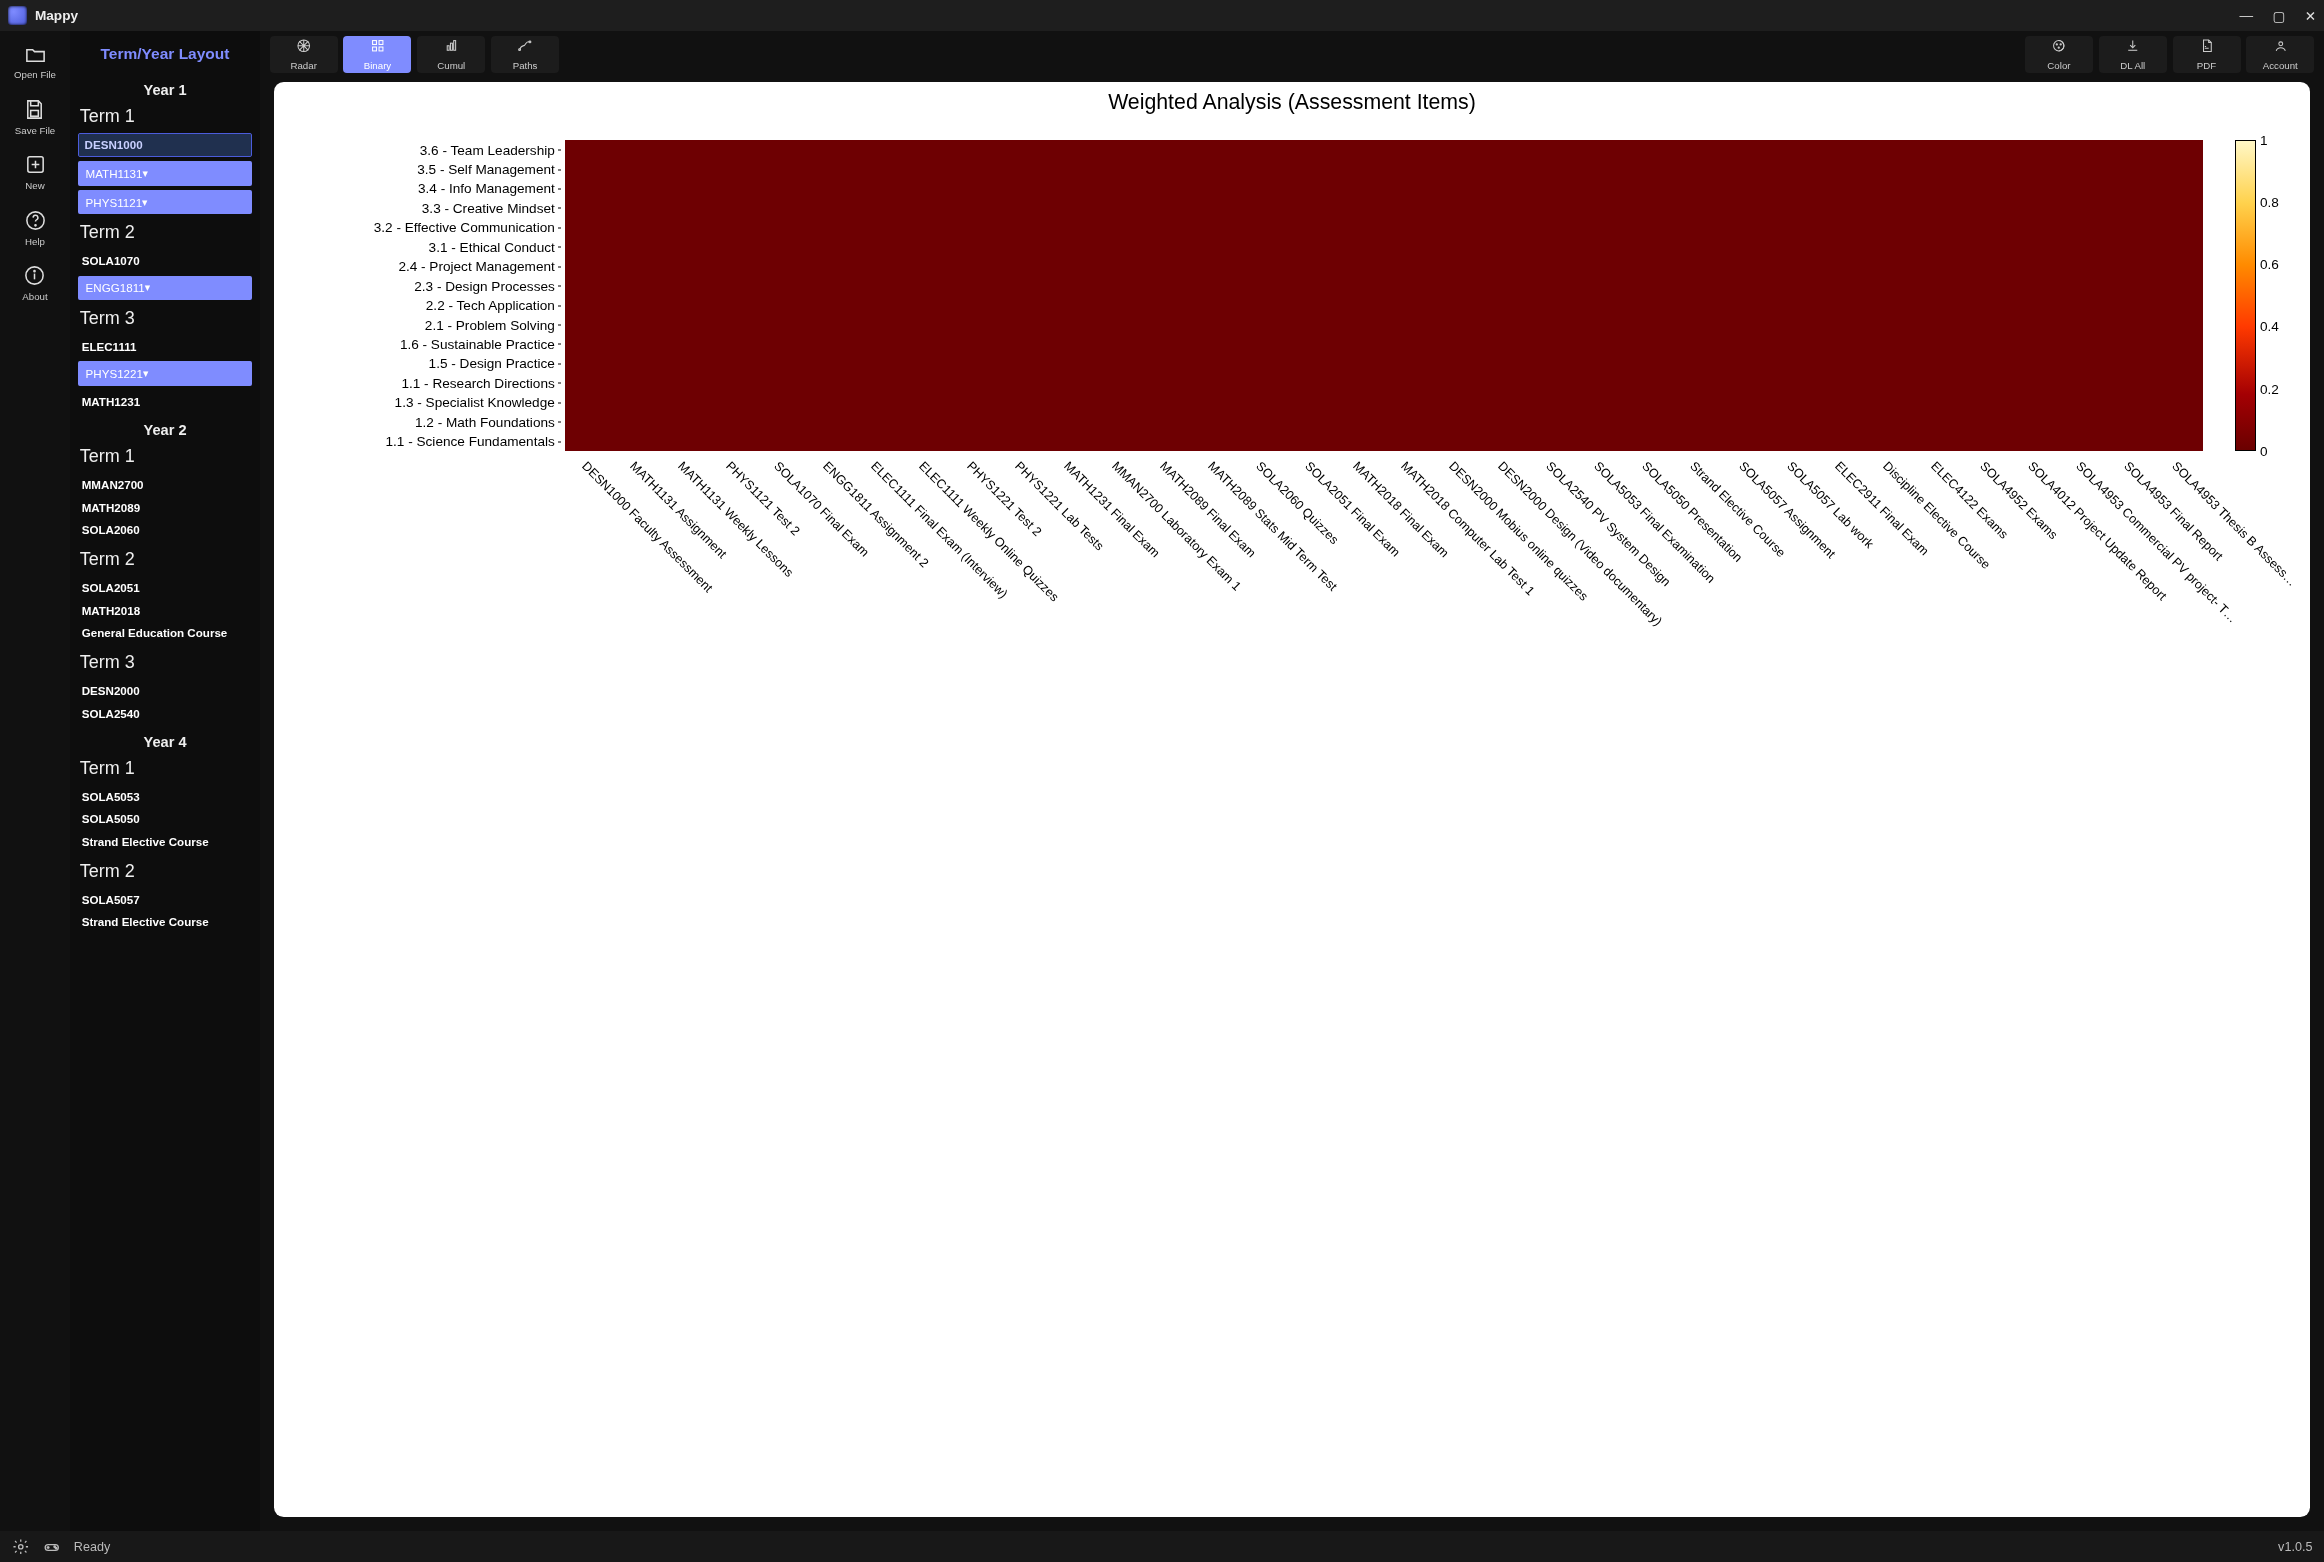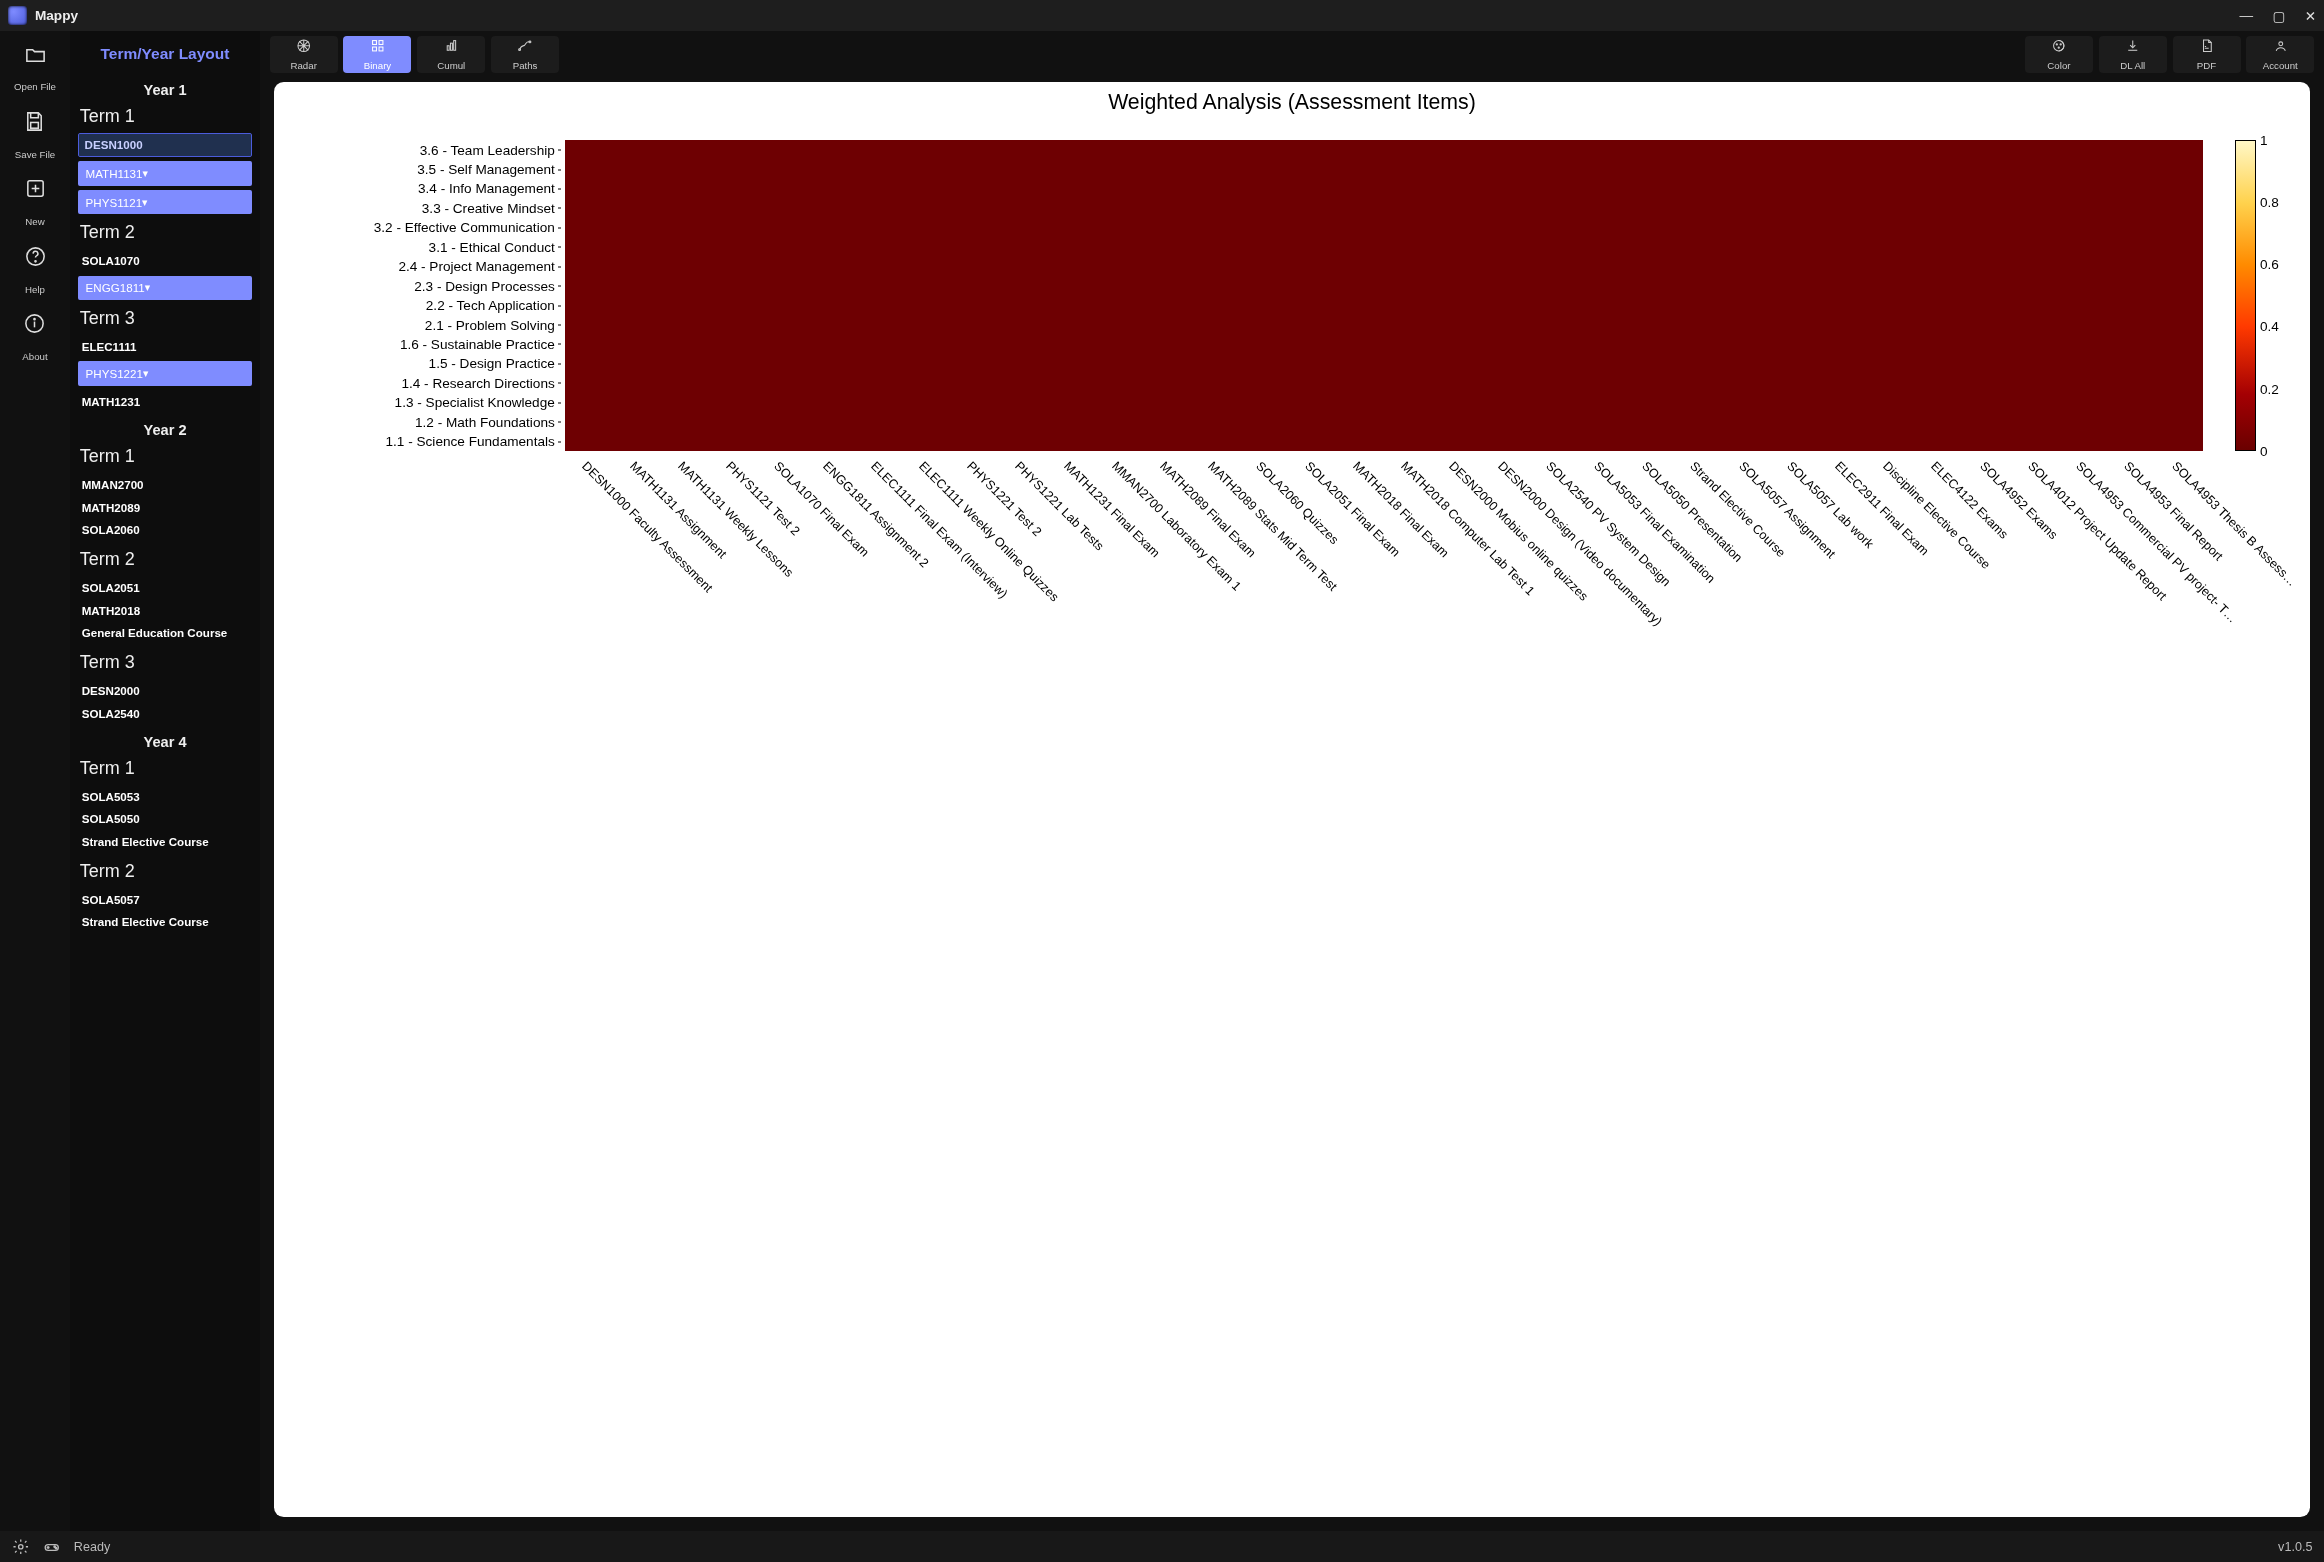--- a/index.html
+++ b/index.html
@@ -8,21 +8,21 @@
   .titlebar { height:31px; background:#1e1e1e; display:flex; align-items:center; justify-content:space-between; padding:0 7.8px; }
   .titlebar .left { display:flex; align-items:center; gap:7.8px; font-size:13.6px; font-weight:600; color:#eee;}
   .titlebar .logo { width:19.4px; height:19.4px; border-radius:3.9px; background:radial-gradient(circle at 30% 30%, #7e8bff, #4b5ad8); box-shadow:0 0 2.9px #000 inset;}
   .titlebar .wincontrols { display:flex; gap:19.4px; align-items:center;}
   .titlebar .wincontrols span { font-size:13.6px; color:#ddd; cursor:pointer;}
 
   
   .rail { position:absolute; top:31px; left:0; width:70px; bottom:31px; background:#111; display:flex; flex-direction:column; align-items:center; padding-top:11.6px; gap:17.5px;}
   .rail .item { display:flex; flex-direction:column; align-items:center; gap:3.9px; cursor:pointer; color:#ccc;}
   .rail .item svg { width:23px; height:23px; stroke:#ddd; fill:none; stroke-width:1.6;}
-  .rail .item span { font-size:9.7px; text-align:center;margin-top:12px;}
+  .rail .item span { font-size:9.7px; text-align:center;}
 
   
   .sidebar { position:absolute; top:31px; left:70px; width:190px; bottom:31px; background:#0d0d0d; display:flex; flex-direction:column;}
   .sidebar-title { text-align:center; font-size:15.5px; font-weight:600; color:#7f8cff; padding:13.6px 0 9.7px 0;}
   .sidebar-scroll { flex:1; overflow-y:auto; overflow-x:hidden; padding:0 7.8px 19.4px 7.8px;}
   .sidebar-scroll::-webkit-scrollbar { width:11.6px; }
   .sidebar-scroll::-webkit-scrollbar-track { background:#1a1a1a;}
   .sidebar-scroll::-webkit-scrollbar-thumb { background:#3a3a3a; border-radius:5.8px;}
   .year-hdr { text-align:center; margin:9.7px 0 5.8px 0; font-weight:600; font-size:14.6px; color:#eee;}
   .term-hdr { font-size:18px; font-weight:400; margin:7.8px 0 5.8px 1.9px; color:#eee;}
@@ -250,21 +250,21 @@
           <div style="top: 15.625%; transform: translateY(-50%);">3.4 - Info Management</div>
           <div style="top: 21.875%; transform: translateY(-50%);">3.3 - Creative Mindset</div>
           <div style="top: 28.125%; transform: translateY(-50%);">3.2 - Effective Communication</div>
           <div style="top: 34.375%; transform: translateY(-50%);">3.1 - Ethical Conduct</div>
           <div style="top: 40.625%; transform: translateY(-50%);">2.4 - Project Management</div>
           <div style="top: 46.875%; transform: translateY(-50%);">2.3 - Design Processes</div>
           <div style="top: 53.125%; transform: translateY(-50%);">2.2 - Tech Application</div>
           <div style="top: 59.375%; transform: translateY(-50%);">2.1 - Problem Solving</div>
           <div style="top: 65.625%; transform: translateY(-50%);">1.6 - Sustainable Practice</div>
           <div style="top: 71.875%; transform: translateY(-50%);">1.5 - Design Practice</div>
-          <div style="top: 78.125%; transform: translateY(-50%);">1.4 - Research Directions</div>
+          <div style="top: 78.125%; transform: translateY(-50%);">1.1 - Research Directions</div>
           <div style="top: 84.375%; transform: translateY(-50%);">1.3 - Specialist Knowledge</div>
           <div style="top: 90.625%; transform: translateY(-50%);">1.2 - Math Foundations</div>
           <div style="top: 96.875%; transform: translateY(-50%);">1.1 - Science Fundamentals</div>
         </div>
       <div class="heatmap-zone" id="heatmap">
           <div class="grid" style="grid-template-columns: repeat(80, 1fr); grid-template-rows: repeat(16, 1fr);">
             <div class="cell c0"></div>
             <div class="cell c0"></div>
             <div class="cell c0"></div>
             <div class="cell c0"></div>

